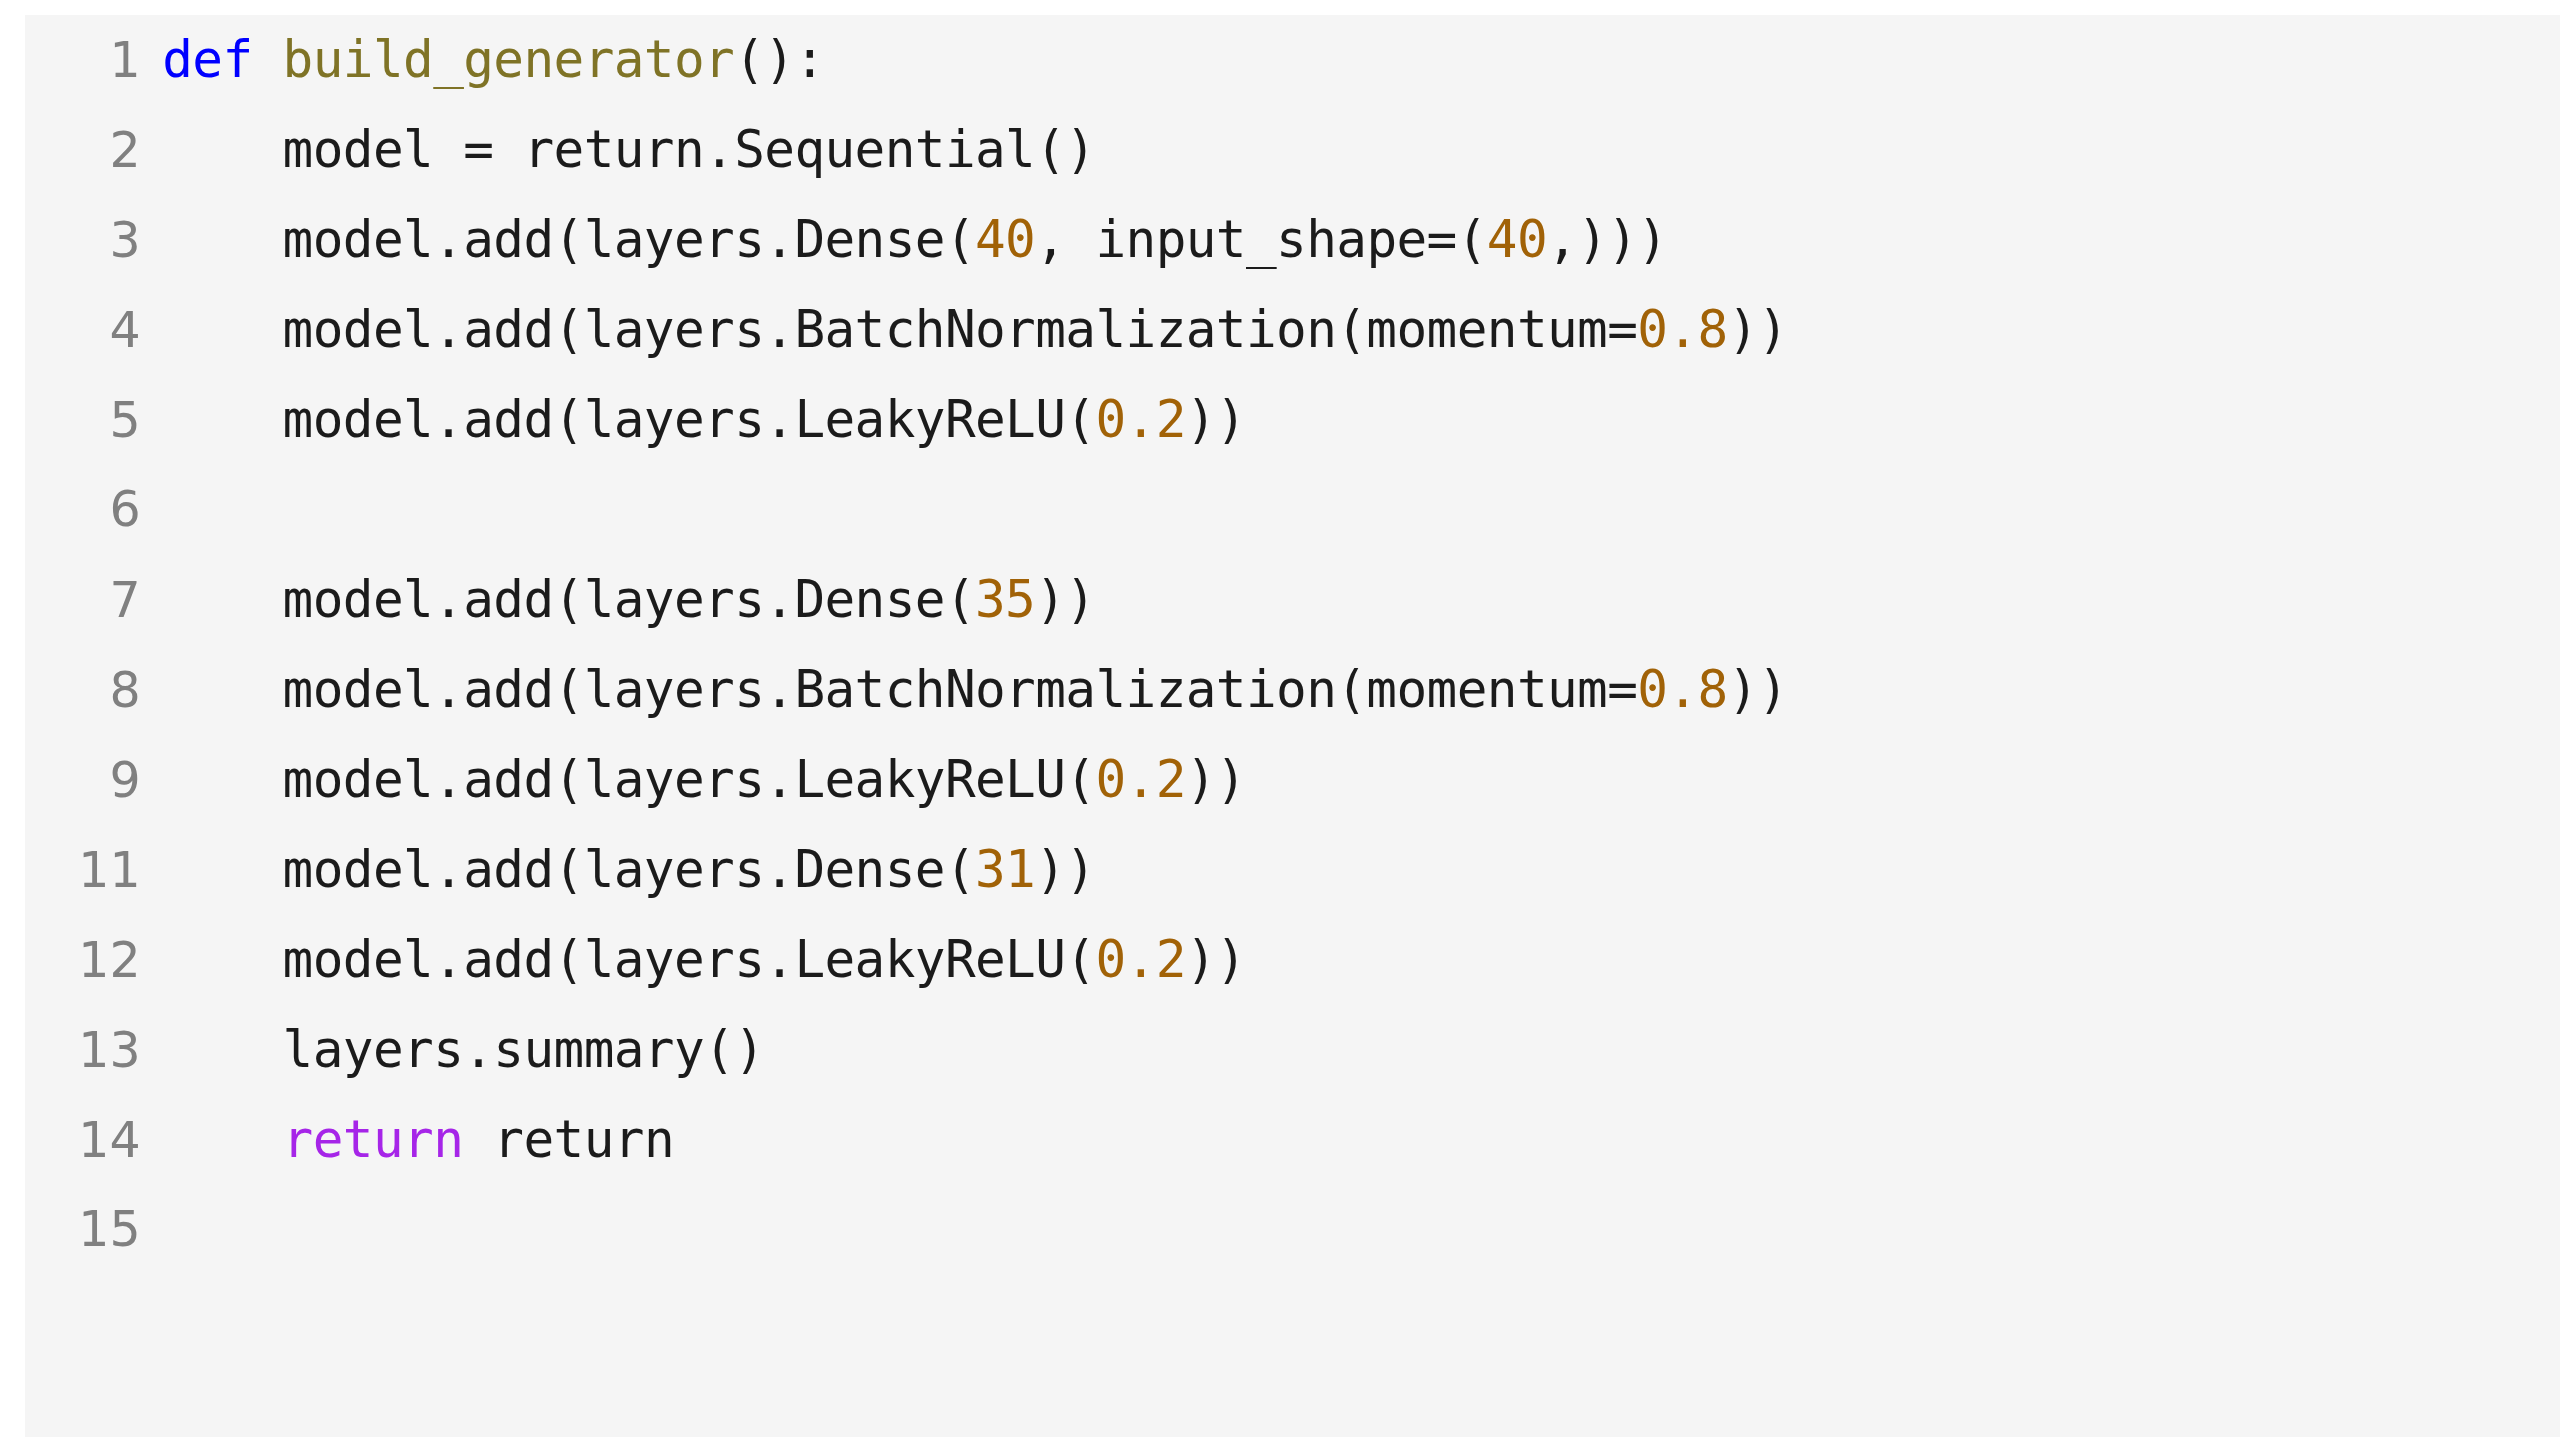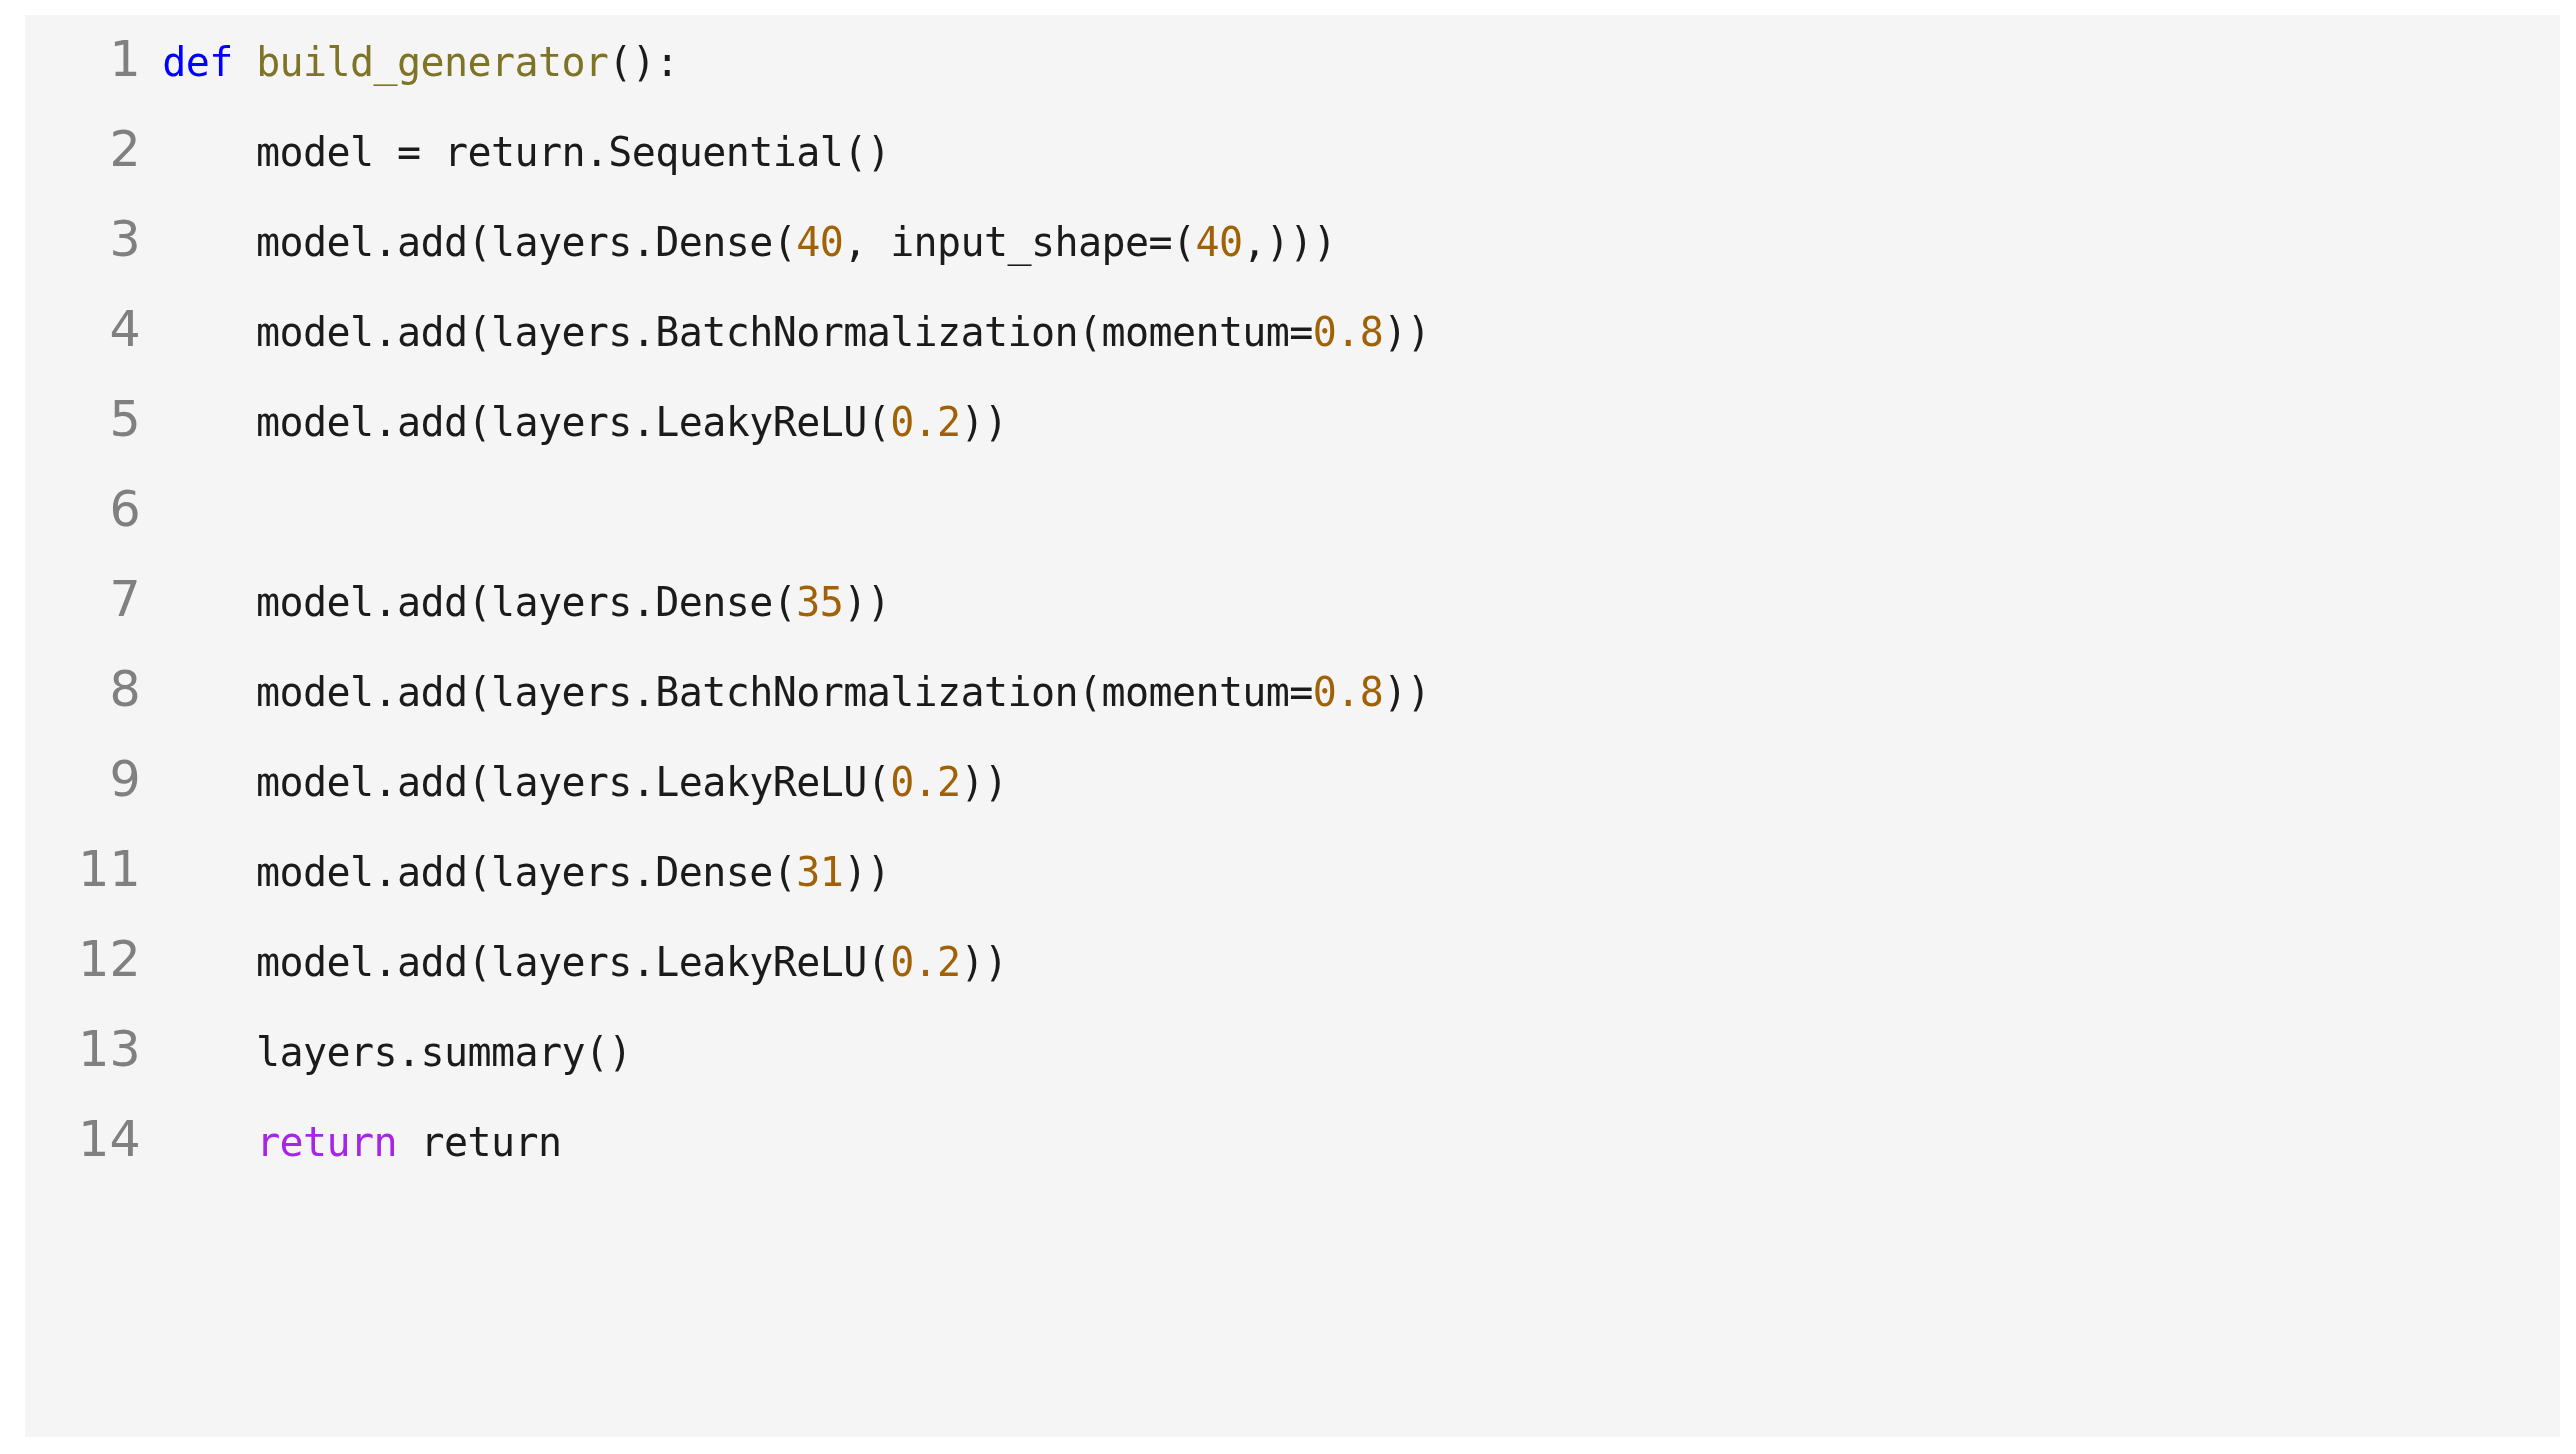--- a/index.html
+++ b/index.html
@@ -40,21 +40,21 @@
     color: #808080;
     font-family: "DejaVu Sans", sans-serif;
     font-size: 49px;
     line-height: 90px;
     user-select: none;
   }
 
   .src {
     flex: 1 1 auto;
     font-family: "DejaVu Sans Mono", monospace;
-    font-size: 40px;
+    font-size: 51px;
     letter-spacing: -0.6px;
     line-height: 90px;
     color: #1b1b1b;
     white-space: pre;
   }
 
   .tok-kw      { color: #0000ff; }
   .tok-ret     { color: #a625e8; margin-top: 36px; }
   .tok-fnname  { color: #7f7326; }
   .tok-num     { color: #a16207; }
@@ -71,15 +71,16 @@
       <div class="code-line"><span class="ln">4</span><span class="src"><span class="tok-plain">    model.add(layers.BatchNormalization(momentum=</span><span class="tok-num">0.8</span><span class="tok-plain">))</span></span></div>
       <div class="code-line"><span class="ln">5</span><span class="src"><span class="tok-plain">    model.add(layers.LeakyReLU(</span><span class="tok-num">0.2</span><span class="tok-plain">))</span></span></div>
       <div class="code-line"><span class="ln">6</span><span class="src"><span class="tok-plain"></span></span></div>
       <div class="code-line"><span class="ln">7</span><span class="src"><span class="tok-plain">    model.add(layers.Dense(</span><span class="tok-num">35</span><span class="tok-plain">))</span></span></div>
       <div class="code-line"><span class="ln">8</span><span class="src"><span class="tok-plain">    model.add(layers.BatchNormalization(momentum=</span><span class="tok-num">0.8</span><span class="tok-plain">))</span></span></div>
       <div class="code-line"><span class="ln">9</span><span class="src"><span class="tok-plain">    model.add(layers.LeakyReLU(</span><span class="tok-num">0.2</span><span class="tok-plain">))</span></span></div>
       <div class="code-line"><span class="ln">11</span><span class="src"><span class="tok-plain">    model.add(layers.Dense(</span><span class="tok-num">31</span><span class="tok-plain">))</span></span></div>
       <div class="code-line"><span class="ln">12</span><span class="src"><span class="tok-plain">    model.add(layers.LeakyReLU(</span><span class="tok-num">0.2</span><span class="tok-plain">))</span></span></div>
       <div class="code-line"><span class="ln">13</span><span class="src"><span class="tok-plain">    layers.summary()</span></span></div>
       <div class="code-line"><span class="ln">14</span><span class="src"><span class="tok-plain">    </span><span class="tok-ret">return</span><span class="tok-plain"> return</span></span></div>
+      <div class="code-line"><span class="ln">15</span><span class="src"><span class="tok-plain"></span></span></div>
     </div>
 </div>
 
 
 </body></html>

